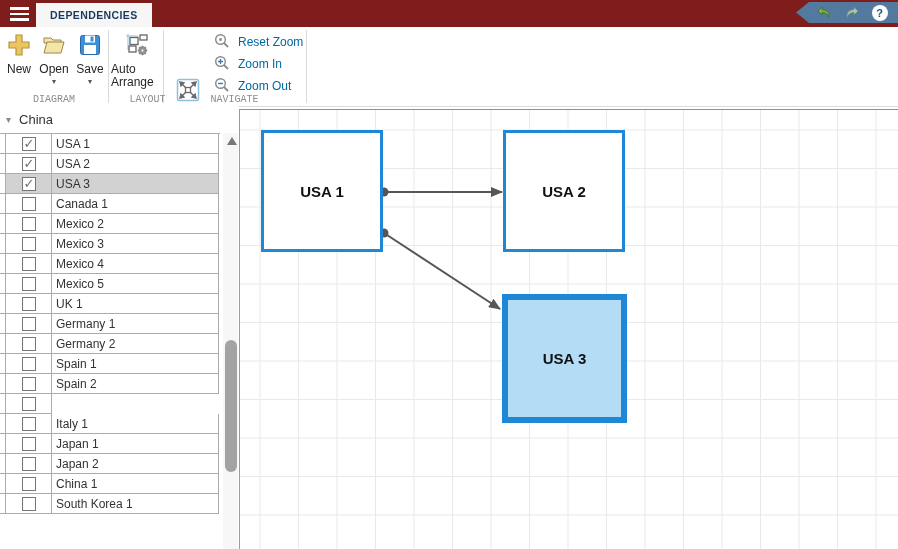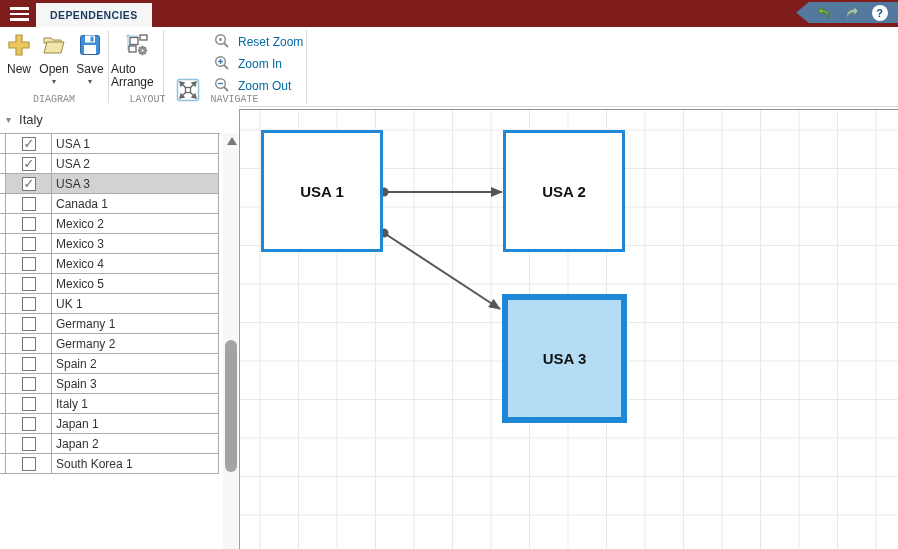--- a/index.html
+++ b/index.html
@@ -215,21 +215,21 @@
   <div class="ts-sep" style="left:306px;"></div>
 
   <div class="grp-label" style="left:0; width:108px;">DIAGRAM</div>
   <div class="grp-label" style="left:108px; width:55px;margin-left:12px;">LAYOUT</div>
   <div class="grp-label" style="left:163px; width:143px;">NAVIGATE</div>
 </div>
 
 <div id="sidebar">
   <div id="models-header">
     <span id="models-collapse">▾</span>
-    <span id="models-title">Italy</span>
+    <span id="models-title">China</span>
   </div>
 
   <div id="models-table">
       <div class="mrow">
     <div class="gutter"></div>
     <div class="cbcell">
       <div class="cb checked"></div>
     </div>
     <div class="namecell">USA 1</div>
   </div>
@@ -301,28 +301,34 @@
     <div class="cbcell">
       <div class="cb"></div>
     </div>
     <div class="namecell">Germany 2</div>
   </div>
       <div class="mrow">
     <div class="gutter"></div>
     <div class="cbcell">
       <div class="cb"></div>
     </div>
+    <div class="namecell">Spain 1</div>
+  </div>
+      <div class="mrow">
+    <div class="gutter"></div>
+    <div class="cbcell">
+      <div class="cb"></div>
+    </div>
     <div class="namecell">Spain 2</div>
   </div>
       <div class="mrow">
     <div class="gutter"></div>
     <div class="cbcell">
       <div class="cb"></div>
     </div>
-    <div class="namecell">Spain 3</div>
   </div>
       <div class="mrow">
     <div class="gutter"></div>
     <div class="cbcell">
       <div class="cb"></div>
     </div>
     <div class="namecell">Italy 1</div>
   </div>
       <div class="mrow">
     <div class="gutter"></div>
@@ -330,20 +336,27 @@
       <div class="cb"></div>
     </div>
     <div class="namecell">Japan 1</div>
   </div>
       <div class="mrow">
     <div class="gutter"></div>
     <div class="cbcell">
       <div class="cb"></div>
     </div>
     <div class="namecell">Japan 2</div>
+  </div>
+      <div class="mrow">
+    <div class="gutter"></div>
+    <div class="cbcell">
+      <div class="cb"></div>
+    </div>
+    <div class="namecell">China 1</div>
   </div>
       <div class="mrow">
     <div class="gutter"></div>
     <div class="cbcell">
       <div class="cb"></div>
     </div>
     <div class="namecell">South Korea 1</div>
   </div>
     </div>
 

